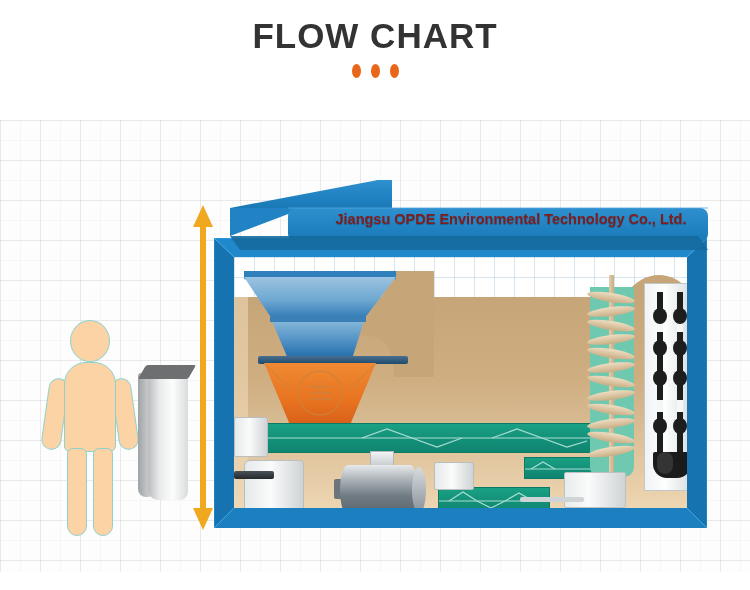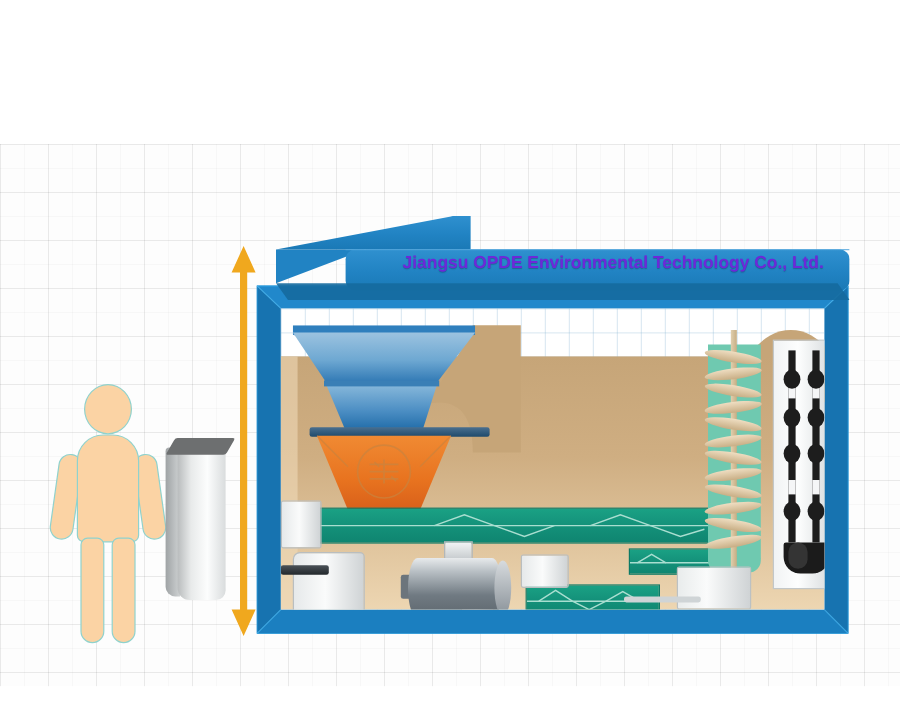--- a/index.html
+++ b/index.html
@@ -346,35 +346,43 @@
     position: absolute;
     left: 230px; top: 180px;
     width: 478px; height: 70px;
   }
   #banner-label {
     position: absolute;
     left: 90px; top: 22px;
     width: 382px;
     height: 34px;
     line-height: 34px;
-    color: #6d28d9;
+    color: #7f1d1d;
     font-family: "Liberation Sans", sans-serif;
     font-size: 14.5px;
     font-weight: bold;
     white-space: nowrap;
     text-shadow: 0 1px 1px rgba(0,0,0,0.25);
     text-align: center;
     z-index: 3;
   }
 </style>
 </head>
 <body>
 
 <div id="page">
 
+  <div id="header">
+    <div id="page-title">FLOW CHART</div>
+    <div id="title-dots">
+      <span class="dot"></span>
+      <span class="dot"></span>
+      <span class="dot"></span>
+    </div>
+  </div>
 
   <div id="canvas"></div>
   <div id="canvas-bottom-pad"></div>
 
   <div id="human">
     <div class="hm hm-head"></div>
     <div class="hm hm-arm-l"></div>
     <div class="hm hm-arm-r"></div>
     <div class="hm hm-torso"></div>
     <div class="hm hm-leg-l"></div>

